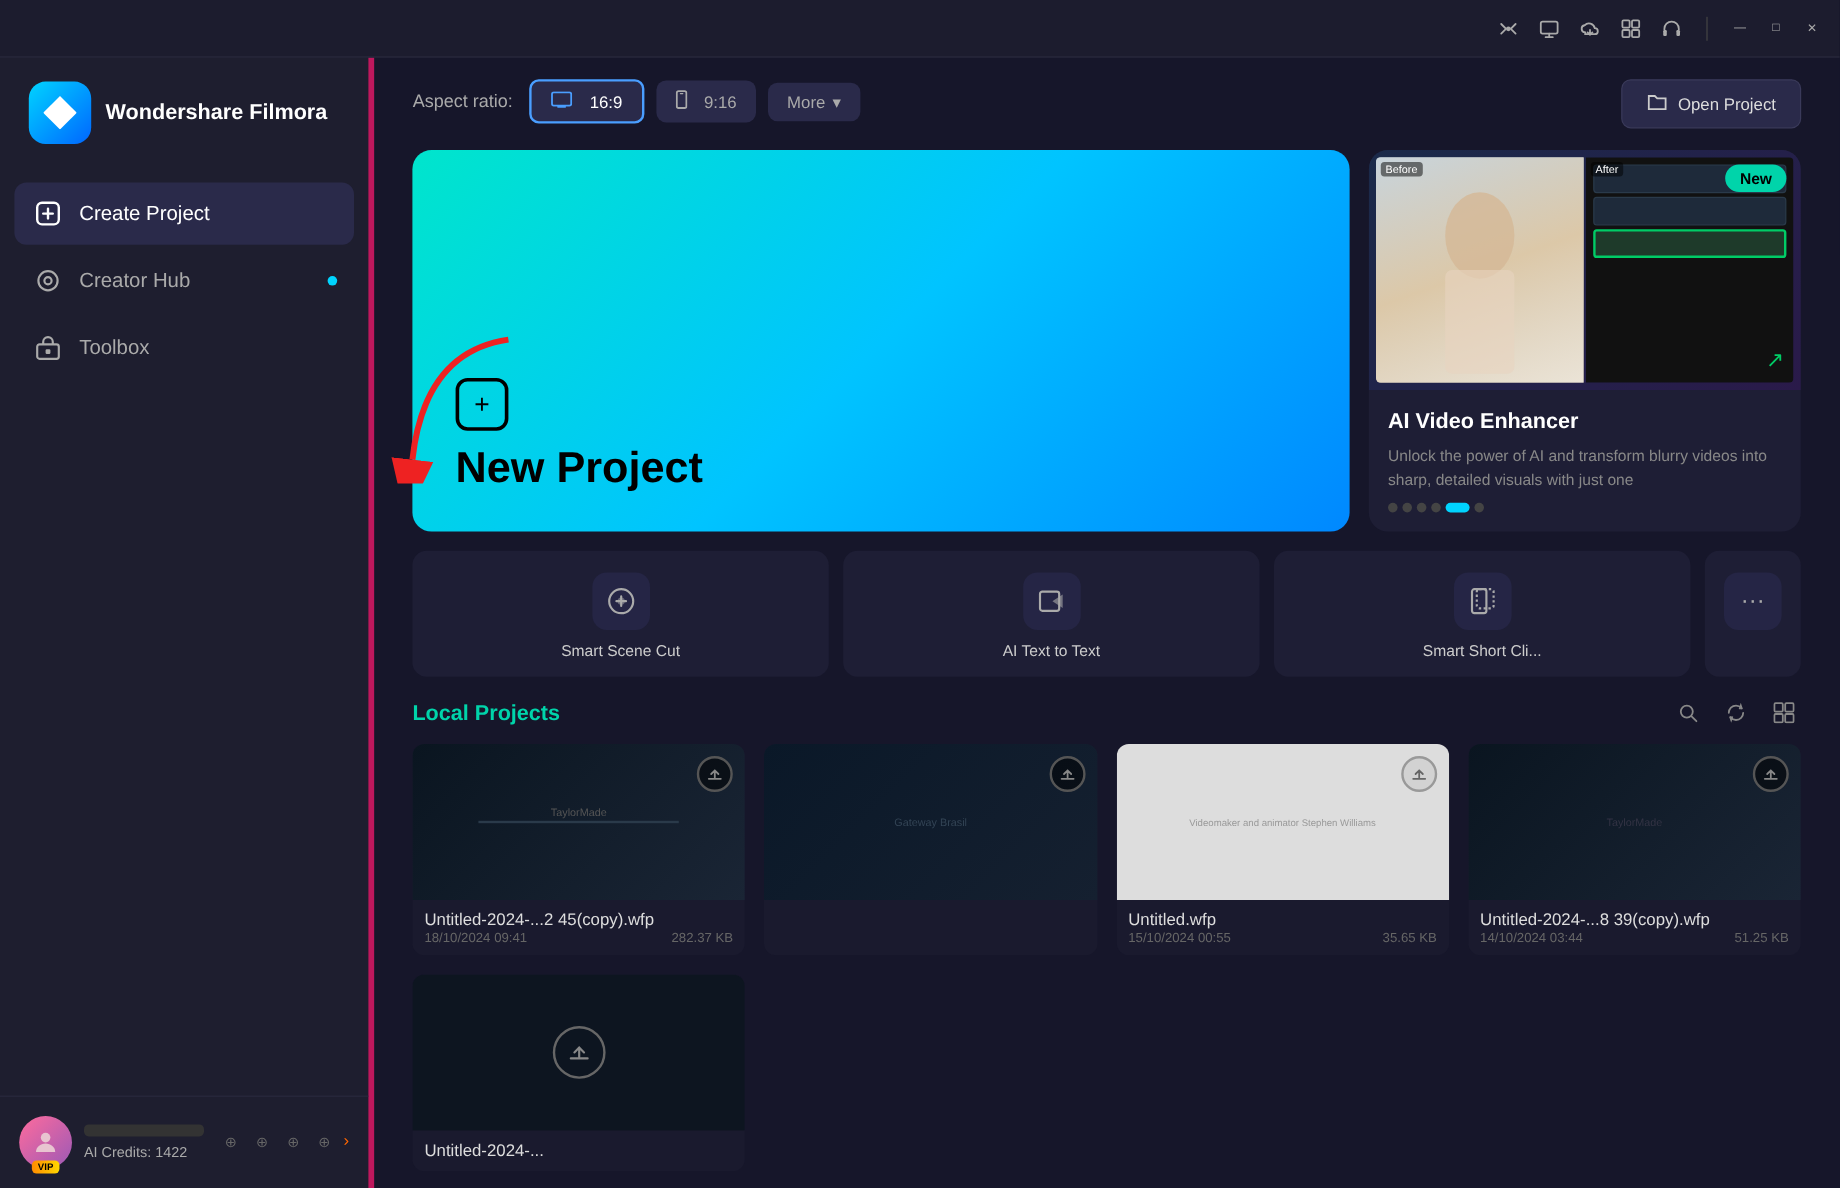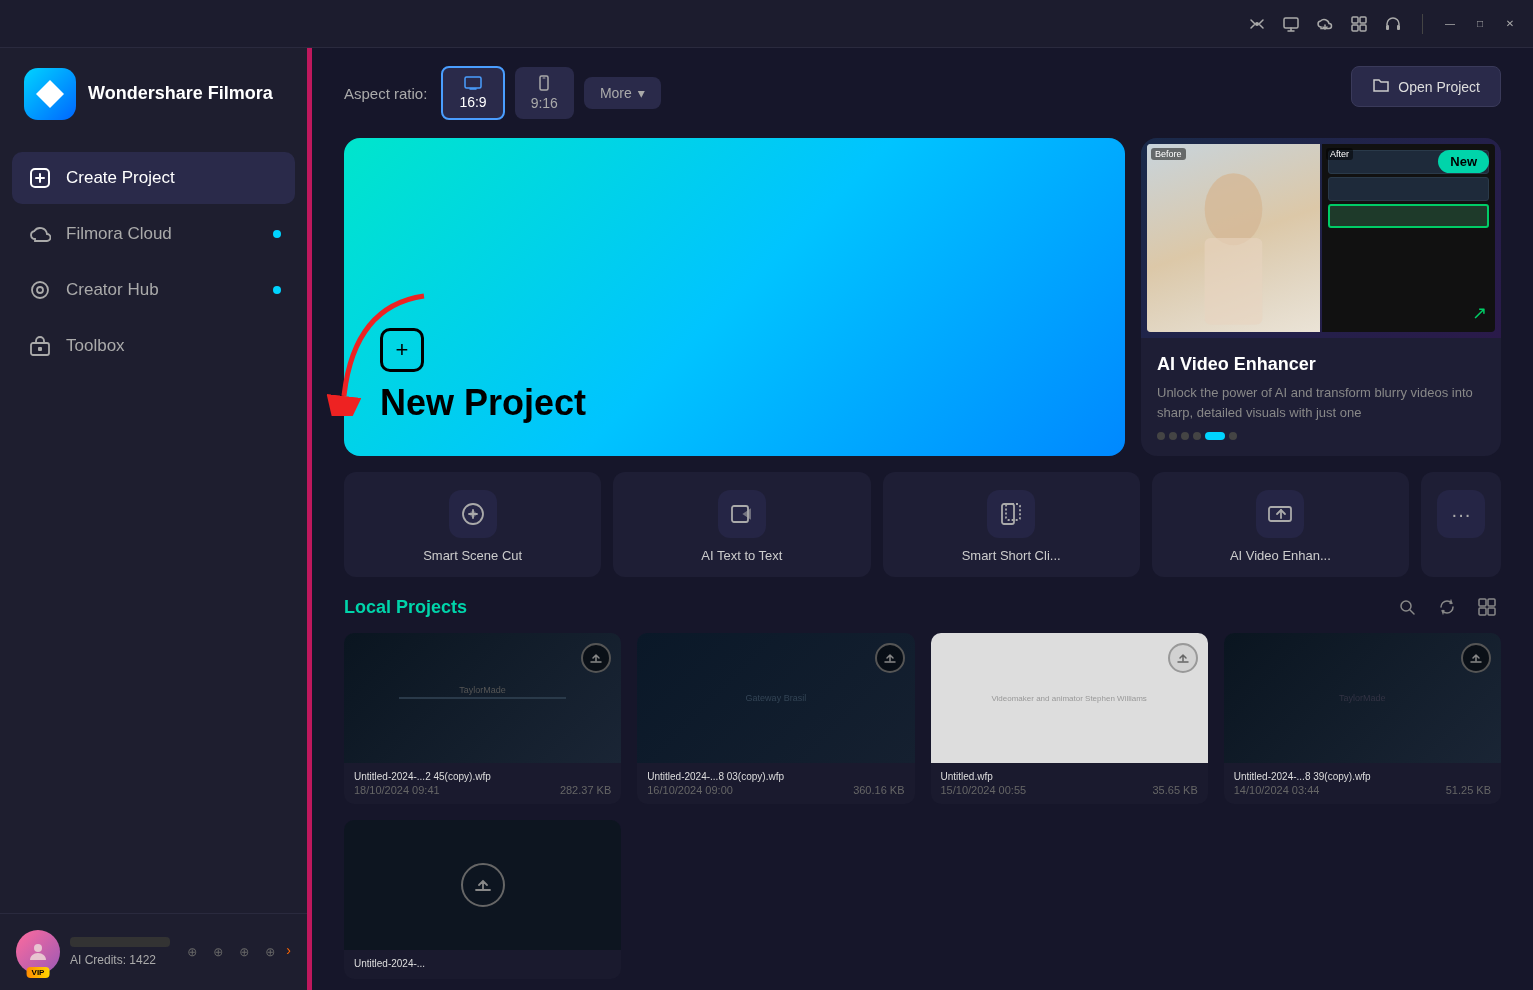--- a/index.html
+++ b/index.html
@@ -264,30 +264,29 @@
       gap: 10px;
     }
     .aspect-label {
       color: #aaa;
       font-size: 15px;
       margin-right: 4px;
     }
     .aspect-btn {
       display: flex;
       align-items: center;
-      gap: 1px;
+      gap: 14px;
       padding: 8px 16px;
       border-radius: 8px;
       cursor: pointer;
       font-size: 14px;
       font-weight: 500;
       border: none;
       background: #2a2a4a;
       color: #aaa;
-      flex-direction: column;
     }
     .aspect-btn.active {
       background: #2a2a4a;
       border: 2px solid #4a9eff;
       color: #fff;
     }
     .more-btn {
       display: flex;
       align-items: center;
       gap: 6px;
@@ -561,21 +560,21 @@
       display: flex;
       align-items: center;
       justify-content: center;
       color: #888;
       font-size: 18px;
     }
     .project-info {
       padding: 8px 10px;
     }
     .project-name {
-      font-size: 10px;
+      font-size: 14px;
       color: #ddd;
       margin-bottom: 2px;
       white-space: nowrap;
       overflow: hidden;
       text-overflow: ellipsis;
     }
     .project-meta {
       display: flex;
       justify-content: space-between;
       font-size: 11px;
@@ -650,29 +649,20 @@
 
   <div class="sidebar-nav">
     <div class="nav-item active">
       <div class="nav-icon">
         <svg width="22" height="22" viewBox="0 0 22 22" fill="none">
           <rect x="2" y="2" width="18" height="18" rx="4" stroke="#fff" stroke-width="2"></rect>
           <path d="M11 7v8M7 11h8" stroke="#fff" stroke-width="2" stroke-linecap="round"></path>
         </svg>
       </div>
       <span>Create Project</span>
-    </div>
-    <div class="nav-item">
-      <div class="nav-icon">
-        <svg width="22" height="22" viewBox="0 0 22 22" fill="none">
-          <path d="M6 16a4 4 0 01-.7-7.93A7 7 0 0118 11a3.5 3.5 0 010 7H6z" stroke="#aaa" stroke-width="1.8"></path>
-        </svg>
-      </div>
-      <span>Filmora Cloud</span>
-      <div class="nav-dot"></div>
     </div>
     <div class="nav-item">
       <div class="nav-icon">
         <svg width="22" height="22" viewBox="0 0 22 22" fill="none">
           <circle cx="11" cy="11" r="8" stroke="#aaa" stroke-width="1.8"></circle>
           <circle cx="11" cy="11" r="3" stroke="#aaa" stroke-width="1.8"></circle>
         </svg>
       </div>
       <span>Creator Hub</span>
       <div class="nav-dot"></div>
@@ -832,30 +822,20 @@
       </div>
       <div class="action-card">
         <div class="action-icon">
           <svg width="28" height="28" viewBox="0 0 28 28" fill="none">
             <rect x="5" y="4" width="12" height="20" rx="2" stroke="#aaa" stroke-width="1.8"></rect>
             <rect x="9" y="4" width="14" height="16" rx="2" stroke="#aaa" stroke-width="1.8" stroke-dasharray="2 2"></rect>
           </svg>
         </div>
         <span class="action-label">Smart Short Cli...</span>
       </div>
-      <div class="action-card">
-        <div class="action-icon">
-          <svg width="28" height="28" viewBox="0 0 28 28" fill="none">
-            <rect x="3" y="7" width="22" height="14" rx="2" stroke="#aaa" stroke-width="1.8"></rect>
-            <path d="M11 14l4-4 4 4" stroke="#aaa" stroke-width="1.8" stroke-linecap="round"></path>
-            <path d="M15 18V10" stroke="#aaa" stroke-width="1.8" stroke-linecap="round"></path>
-          </svg>
-        </div>
-        <span class="action-label">AI Video Enhan...</span>
-      </div>
       <div class="action-more-card">
         <div class="action-more">···</div>
       </div>
     </div>
 
     <div>
       <div class="section-header">
         <span class="section-title">Local Projects</span>
         <div class="section-actions">
           <div class="section-action-icon">
@@ -913,27 +893,20 @@
             <div style="width:100%;height:100%;background:linear-gradient(135deg,#0a1828 0%,#152030 100%);display:flex;align-items:center;justify-content:center;">
               <div style="font-size:9px;color:#334455;text-align:center;">Gateway Brasil</div>
             </div>
             <div class="project-upload-icon">
               <svg width="14" height="14" viewBox="0 0 14 14" fill="none">
                 <path d="M7 10V4M4 7l3-3 3 3" stroke="#888" stroke-width="1.5" stroke-linecap="round"></path>
                 <path d="M2 11h10" stroke="#888" stroke-width="1.5" stroke-linecap="round"></path>
               </svg>
             </div>
           </div>
-          <div class="project-info">
-            <div class="project-name">Untitled-2024-...8 03(copy).wfp</div>
-            <div class="project-meta">
-              <span>16/10/2024 09:00</span>
-              <span>360.16 KB</span>
-            </div>
-          </div>
         </div>
 
         <div class="project-card">
           <div class="project-thumb project-thumb-3" style="position:relative;">
             <div style="width:100%;height:100%;background:#ddd;display:flex;align-items:center;justify-content:center;">
               <div style="font-size:8px;color:#999;text-align:center;padding:8px;">Videomaker and animator Stephen Williams</div>
             </div>
             <div class="project-upload-icon" style="background:rgba(200,200,200,0.5);border-color:#999;">
               <svg width="14" height="14" viewBox="0 0 14 14" fill="none">
                 <path d="M7 10V4M4 7l3-3 3 3" stroke="#666" stroke-width="1.5" stroke-linecap="round"></path>

